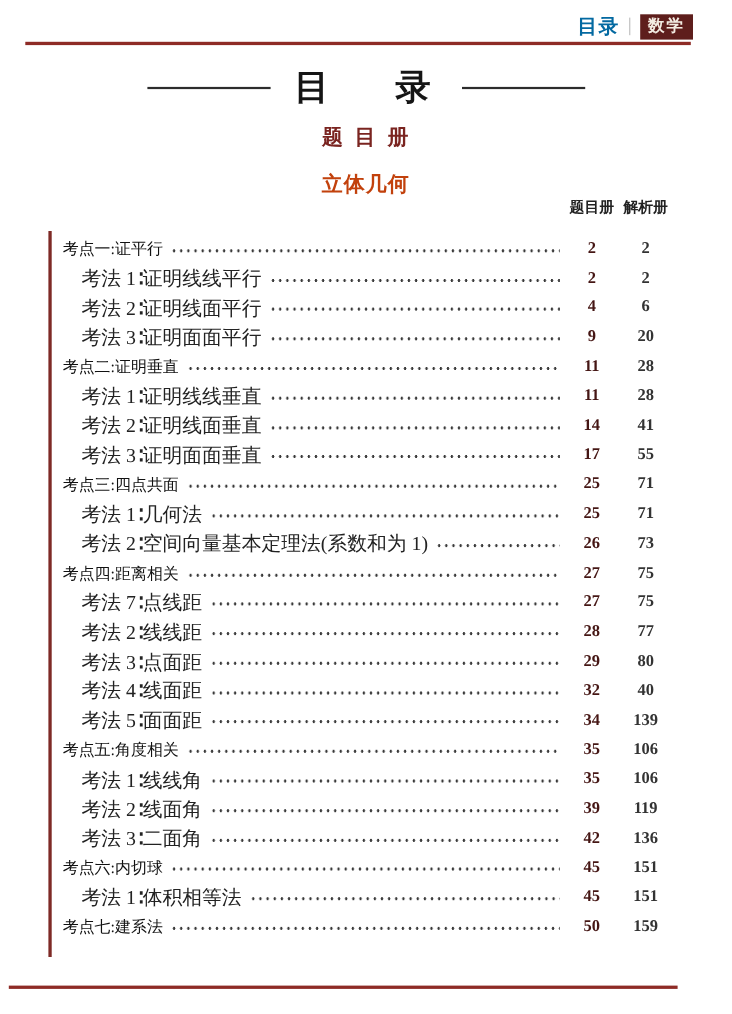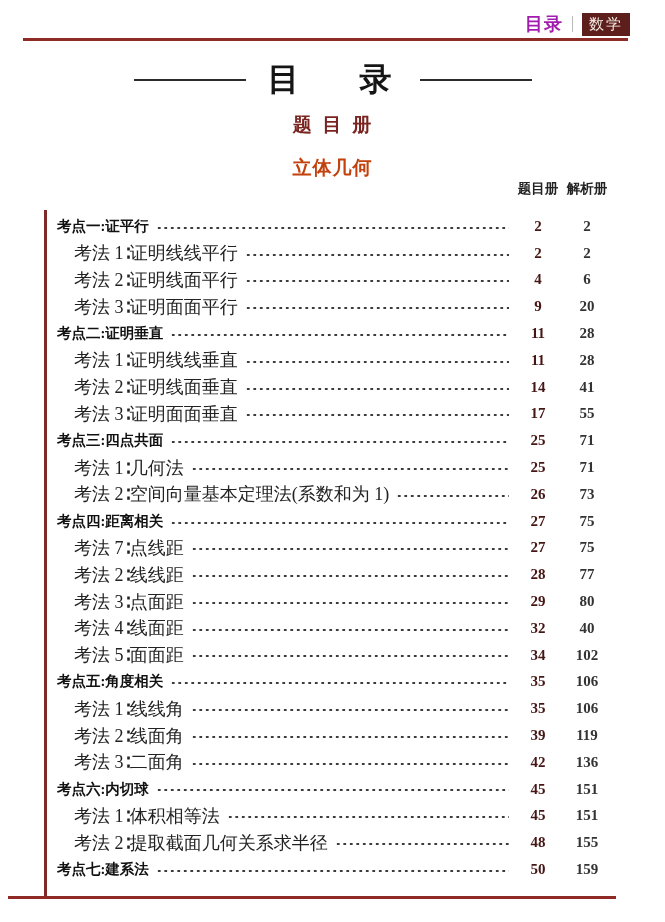--- a/index.html
+++ b/index.html
@@ -6,25 +6,25 @@
   body{
     width:665px;height:922px;background:#ffffff;position:relative;overflow:hidden;
     font-family:"Liberation Serif","DejaVu Serif",serif;
     color:var(--text,#1a1a1a);
   }
   
   .page-header{
     position:absolute;top:11px;right:35px;height:26px;
     display:flex;align-items:center;gap:9px;
   }
-  .crumb{font-size:18px;font-weight:bold;color:#a21caf;letter-spacing:1px;}
+  .crumb{font-size:18px;font-weight:bold;color:#0369a1;letter-spacing:1px;}
   .hdr-divider{width:1px;height:16px;background:var(--divider,#bbb);}
   .badge{
     background:var(--badge_bg,#5e1e1c);color:var(--badge_text,#f3ece2);
-    font-weight:normal;font-size:15px;line-height:1;padding:4px 7px;letter-spacing:2px;
+    font-weight:bold;font-size:15px;line-height:1;padding:4px 7px;letter-spacing:2px;
   }
   .header-rule{
     position:absolute;top:38px;left:23px;width:605px;height:3px;
     background:var(--accent,#8e2b26);
   }
   
   .title-row{
     position:absolute;top:58px;left:0;width:100%;
     display:flex;align-items:center;justify-content:center;gap:22px;
   }
@@ -50,21 +50,21 @@
   .col-heads .c1{width:48px;text-align:center;}
   .col-heads .c2{width:50px;text-align:center;}
   
   .toc{
     position:absolute;top:210px;left:44px;right:53px;
     border-left:3px solid var(--border_left,#7e2a26);
     padding:3px 0 14px 10px;
   }
   .row{display:flex;align-items:center;height:26.8px;}
   .row .label{white-space:nowrap;}
-  .lv1 .label{font-weight:bold;font-size:14.5px;color:#111;}
+  .lv1 .label{font-weight:normal;font-size:14.5px;color:#111;}
   .lv2 .label{font-size:18px;color:#222;padding-left:17px;}
   .leader{
     flex:1;height:100%;margin:0 5px 0 7px;min-width:12px;
     background-image:radial-gradient(circle,var(--dots,#3a3a3a) 1.05px,transparent 1.35px);
     background-size:6.5px 10px;background-repeat:repeat-x;background-position:0 58%;
   }
   .p1{width:48px;text-align:center;font-weight:bold;font-size:15px;color:var(--page_col1,#451614);}
   .p2{width:50px;text-align:center;font-weight:bold;font-size:15px;color:var(--page_col2,#333);}
   
   .bottom-rule{
@@ -190,21 +190,21 @@
     <div class="row lv2">
       <span class="label">考法 4∶线面距</span>
       <span class="leader"></span>
       <span class="p1">32</span>
       <span class="p2">40</span>
     </div>
     <div class="row lv2">
       <span class="label">考法 5∶面面距</span>
       <span class="leader"></span>
       <span class="p1">34</span>
-      <span class="p2">102</span>
+      <span class="p2">139</span>
     </div>
     <div class="row lv1">
       <span class="label">考点五:角度相关</span>
       <span class="leader"></span>
       <span class="p1">35</span>
       <span class="p2">106</span>
     </div>
     <div class="row lv2">
       <span class="label">考法 1∶线线角</span>
       <span class="leader"></span>
@@ -228,26 +228,20 @@
       <span class="leader"></span>
       <span class="p1">45</span>
       <span class="p2">151</span>
     </div>
     <div class="row lv2">
       <span class="label">考法 1∶体积相等法</span>
       <span class="leader"></span>
       <span class="p1">45</span>
       <span class="p2">151</span>
     </div>
-    <div class="row lv2">
-      <span class="label">考法 2∶提取截面几何关系求半径</span>
-      <span class="leader"></span>
-      <span class="p1">48</span>
-      <span class="p2">155</span>
-    </div>
     <div class="row lv1">
       <span class="label">考点七:建系法</span>
       <span class="leader"></span>
       <span class="p1">50</span>
       <span class="p2">159</span>
     </div>
   </div>
 
 <div class="bottom-rule"></div>
 

